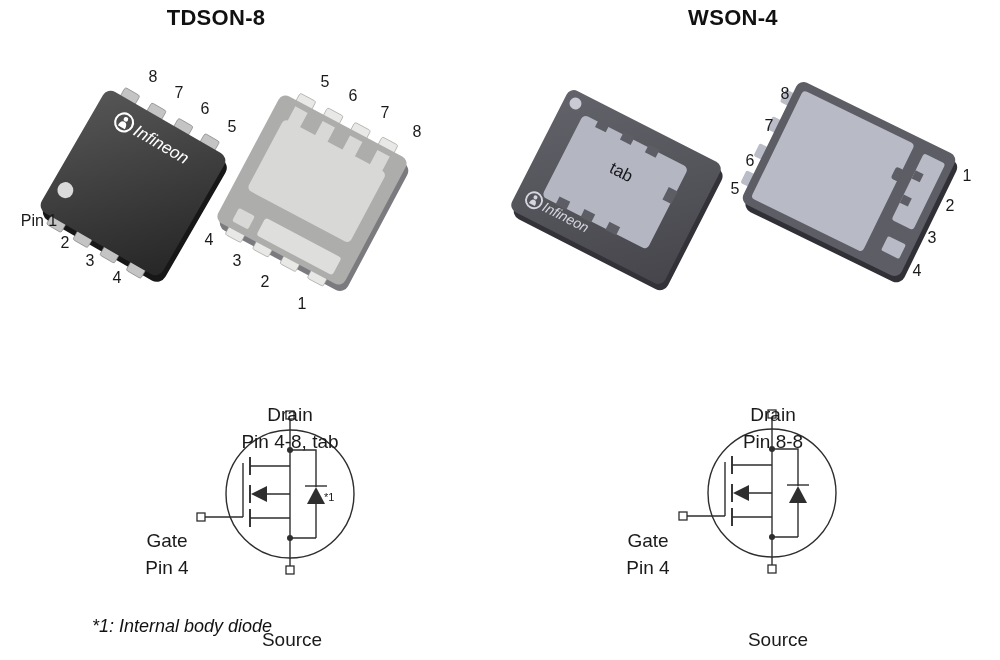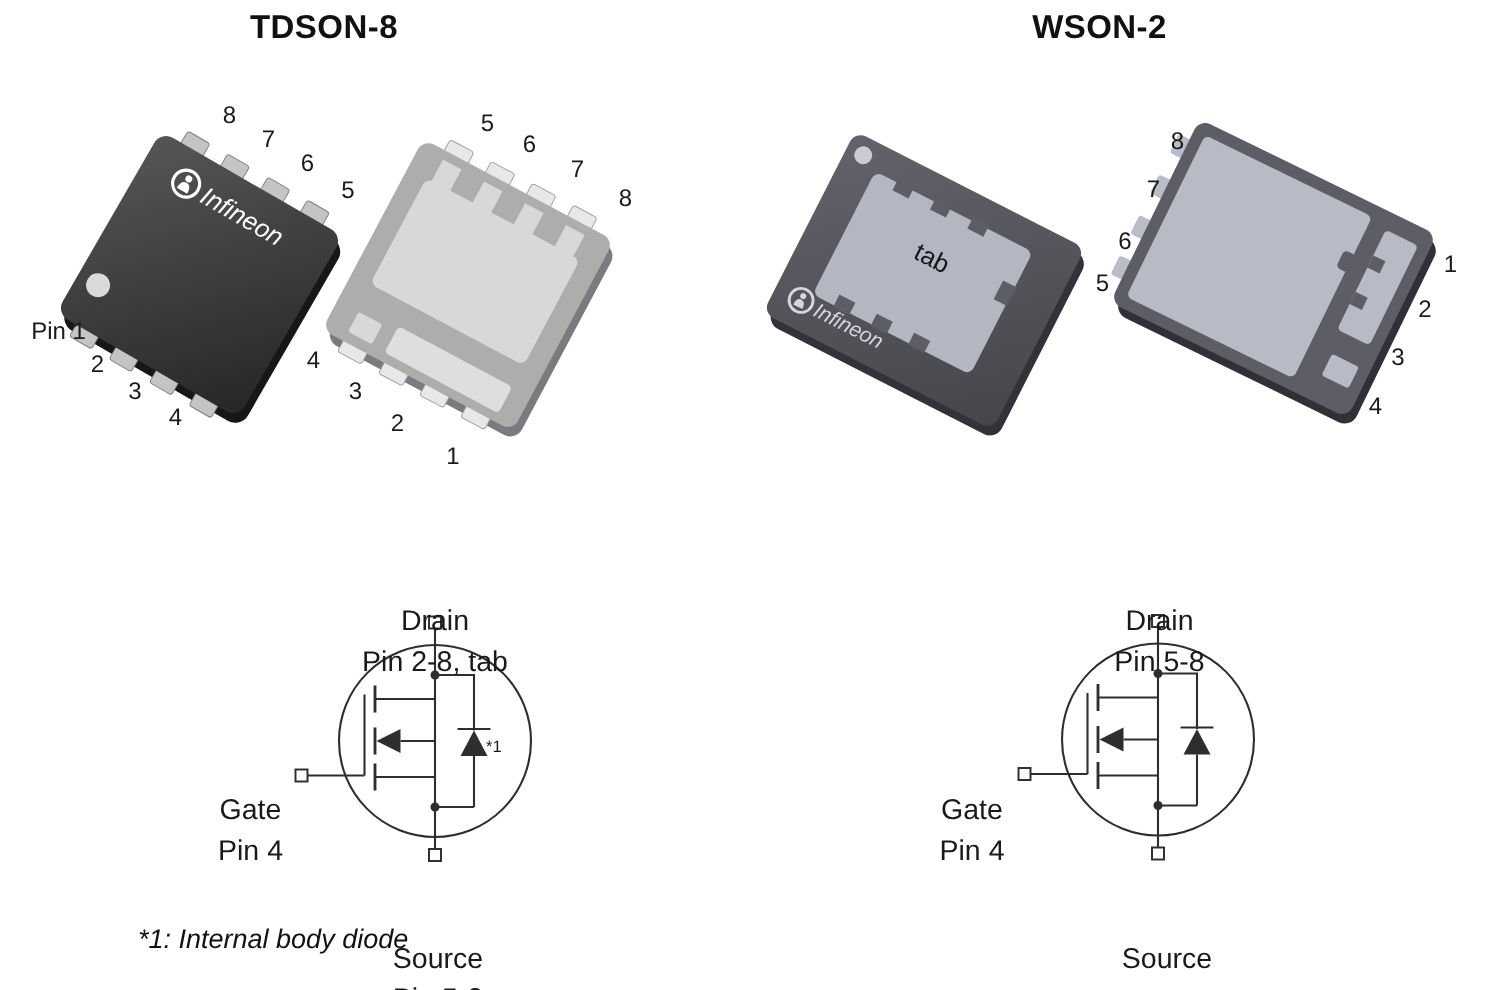--- a/index.html
+++ b/index.html
@@ -24,21 +24,21 @@
   .logo-text{font-size:17px;font-style:italic;fill:var(--logo_light);}
   .logo-text-sm{font-size:14px;font-style:italic;fill:var(--logo_wson);}
   .tab-text{font-size:17px;fill:#17171b;text-anchor:middle;}
 </style>
 </head>
 <body>
 
 <div id="canvas">
 
   <div class="pkg-title" style="left:16px;">TDSON-8</div>
-  <div class="pkg-title" style="left:533px;">WSON-2</div>
+  <div class="pkg-title" style="left:533px;">WSON-4</div>
 
   <svg class="pkg" style="left:15px;top:58px;" width="235" height="245" viewBox="0 0 235 245">
     <defs>
       <linearGradient id="gDark" x1="0" y1="0" x2="1" y2="1">
         <stop offset="0" stop-color="#565656"></stop>
           <stop offset="1" stop-color="#262626"></stop>
       </linearGradient>
     </defs>
     <g transform="translate(118,125) rotate(30)">
       <rect x="-65" y="-65" width="140" height="140" rx="10" fill="#171717"></rect>
@@ -202,34 +202,34 @@
     <circle cx="97" cy="56" r="3" class="fl"></circle>
     <circle cx="97" cy="144" r="3" class="fl"></circle>
     <rect x="93" y="17" width="8" height="8" class="sq"></rect>
     <rect x="93" y="172" width="8" height="8" class="sq"></rect>
     <rect x="4" y="119" width="8" height="8" class="sq"></rect>
     <text x="131" y="107" class="note"></text>
   </svg>
 
   <div class="sym-label" style="left:190px;top:361px;width:200px;">
     <div>Drain</div>
-    <div>Pin 2-8, tab</div>
+    <div>Pin 4-8, tab</div>
   </div>
   <div class="sym-label" style="left:117px;top:487px;width:100px;">
     <div>Gate</div>
     <div>Pin 4</div>
   </div>
   <div class="sym-label" style="left:192px;top:586px;width:200px;">
     <div>Source</div>
     <div>Pin 5-3</div>
   </div>
 
   <div class="sym-label" style="left:673px;top:361px;width:200px;">
     <div>Drain</div>
-    <div>Pin 5-8</div>
+    <div>Pin 8-8</div>
   </div>
   <div class="sym-label" style="left:598px;top:487px;width:100px;">
     <div>Gate</div>
     <div>Pin 4</div>
   </div>
   <div class="sym-label" style="left:678px;top:586px;width:200px;">
     <div>Source</div>
   </div>
 
   <div class="footnote">*1: Internal body diode</div>

